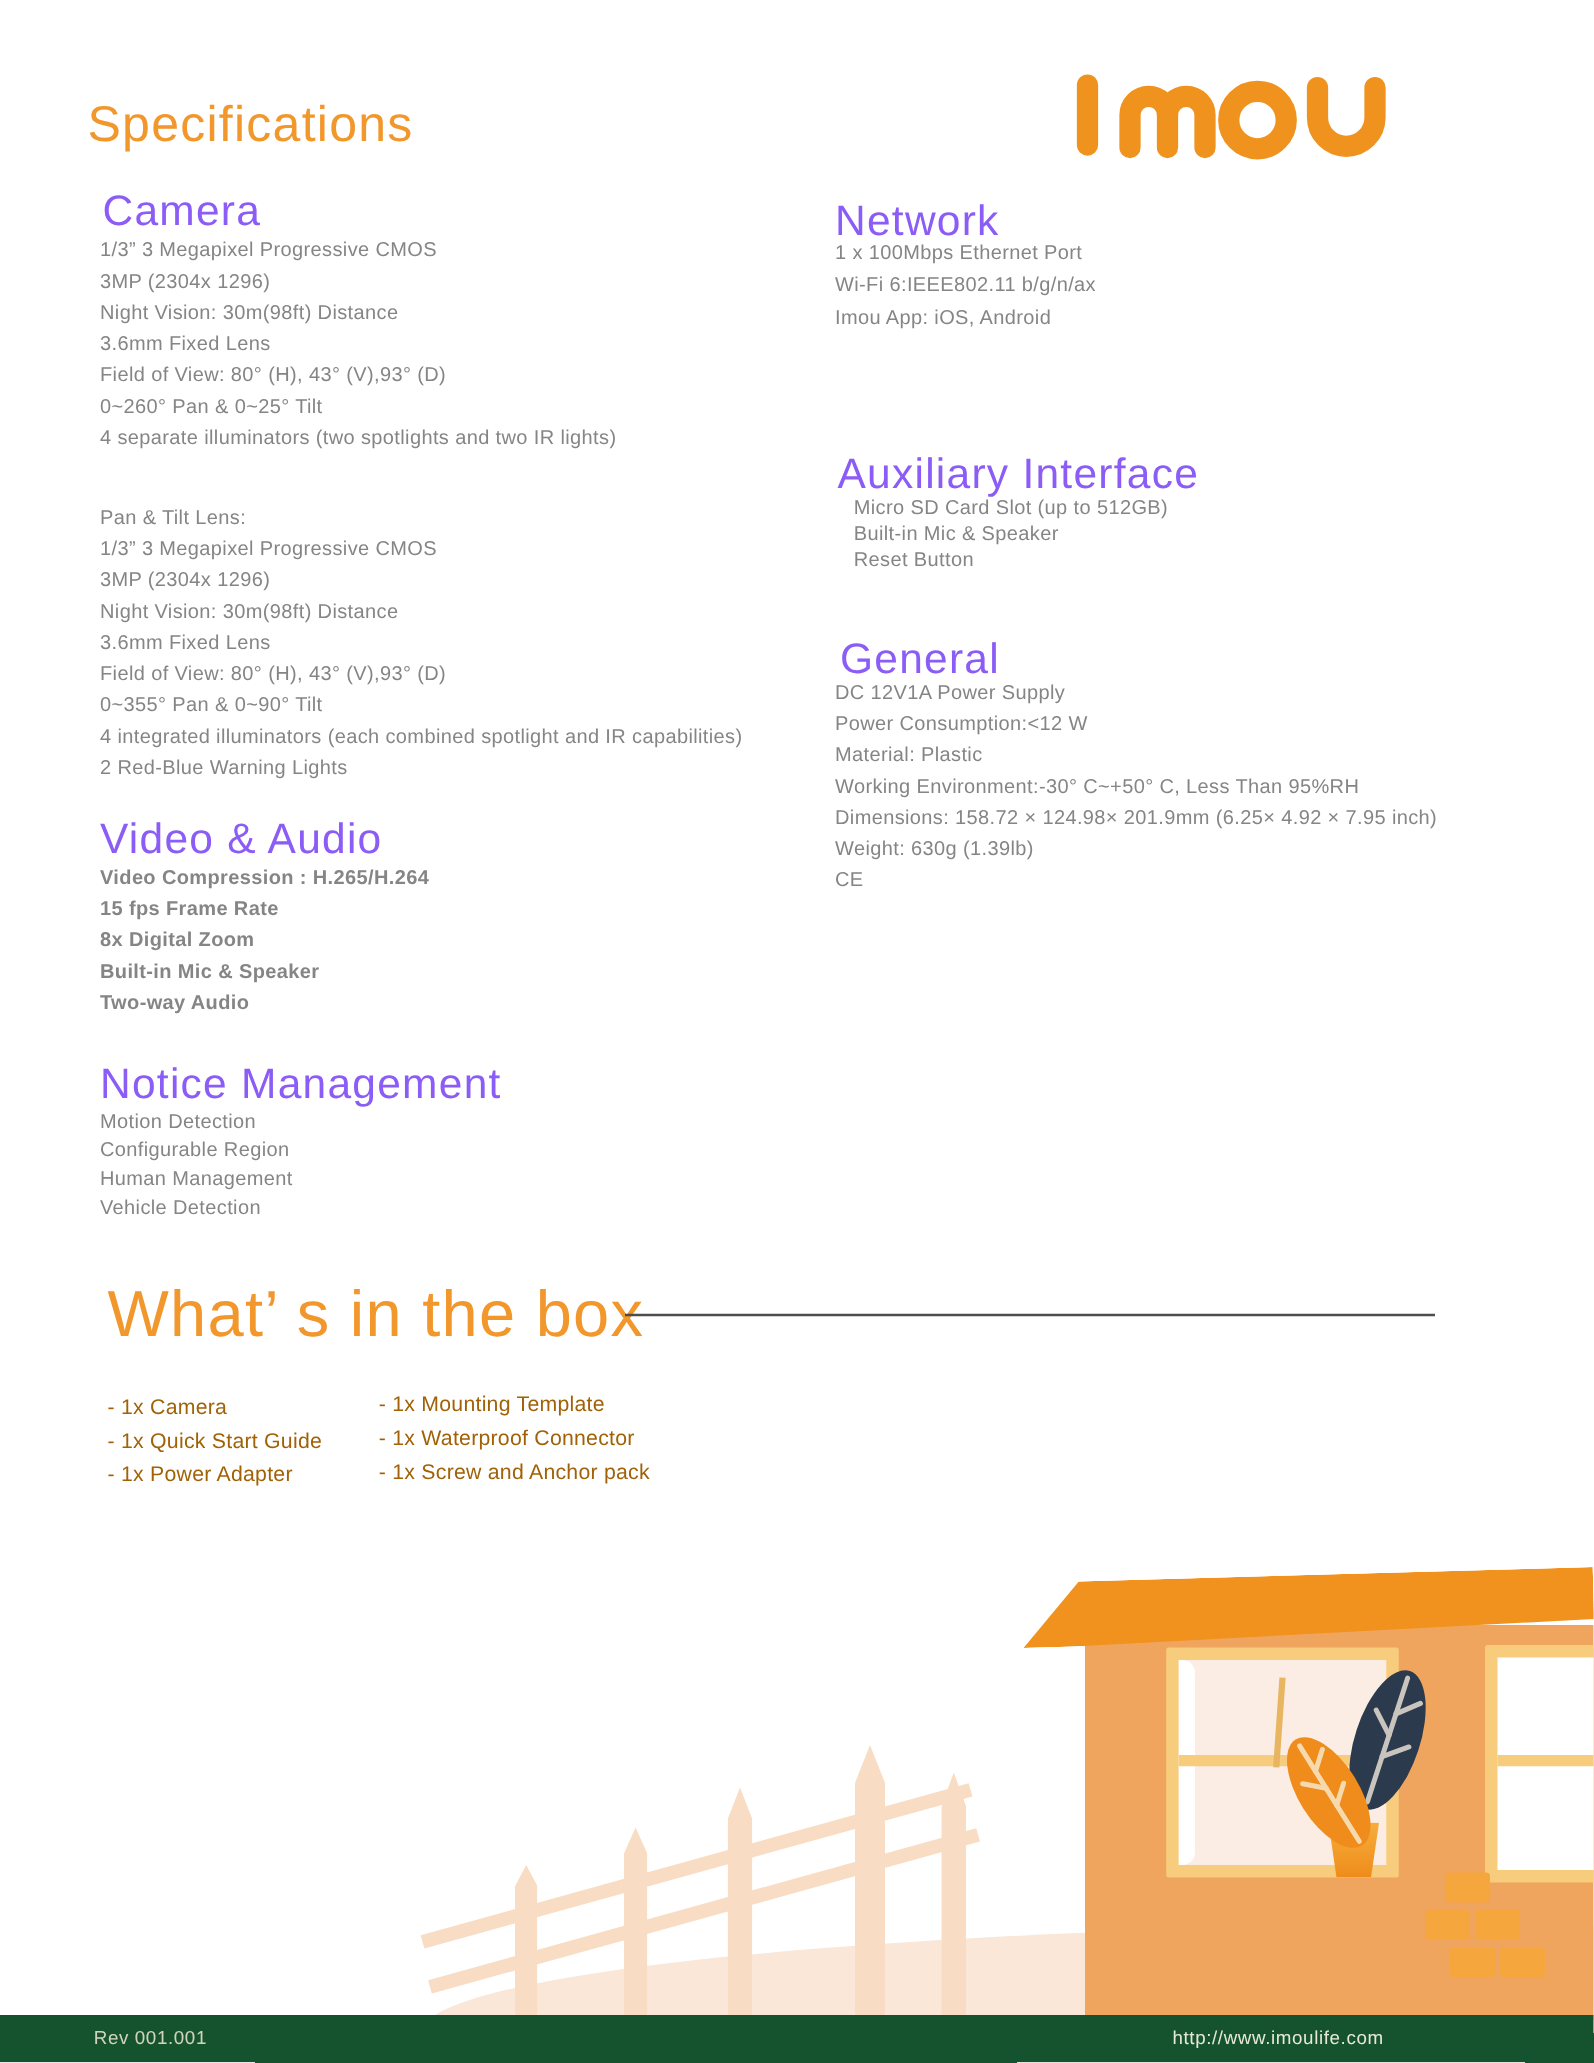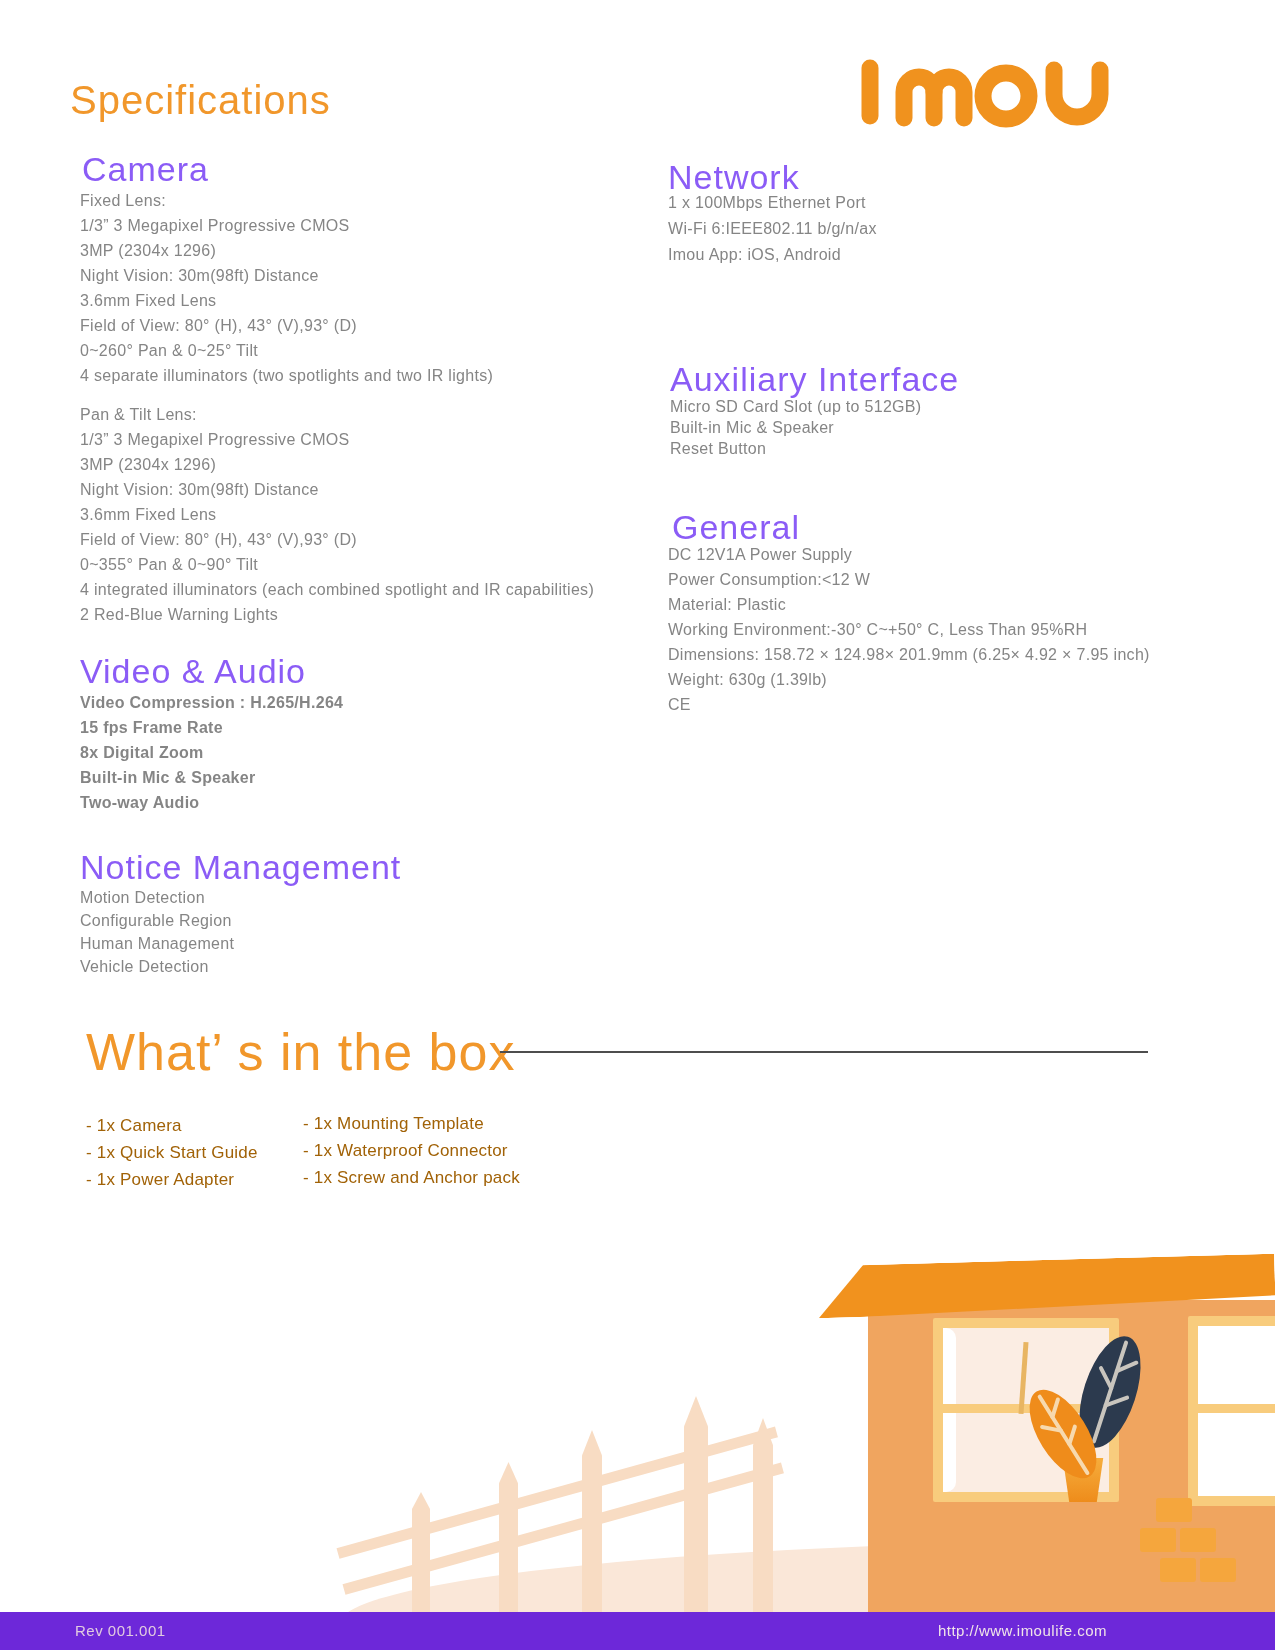--- a/index.html
+++ b/index.html
@@ -5,42 +5,42 @@
   html,body{margin:0;padding:0;background:#fff;}
   #page{position:relative;width:1275px;height:1650px;background:#ffffff;overflow:hidden;
         font-family:"Liberation Sans","DejaVu Sans",sans-serif;}
   .abs{position:absolute;}
   .title{font-size:40px;color:#F1972B;letter-spacing:1px;}
   .sec-h{font-size:34px;color:#8b5cf6;letter-spacing:1px;}
   .body-block{color:#858585;font-size:16px;letter-spacing:.3px;white-space:nowrap;}
   .lh25 .ln{line-height:25px;}
   .lh26 .ln{line-height:26px;}
   .lh23 .ln{line-height:23px;}
-  .lh21 .ln{line-height:21px;}
+  .lh21 .ln{line-height:21px;margin-left:13px;}
   .box-h{font-size:52px;color:#F1972B;letter-spacing:1px;}
   .box-col{color:#a16207;font-size:17px;letter-spacing:.2px;white-space:nowrap;}
   .box-col .ln{line-height:27px;}
   .rule{background:#4d4d4d;height:2px;}
   
   .hill{width:1700px;height:170px;border-radius:50%;background:#FAE7D8;z-index:1;}
   .rail{width:455px;height:11px;background:#F8DCC3;transform-origin:left center;transform:rotate(-15.5deg);z-index:2;}
   .post{background:#F8DCC3;clip-path:polygon(50% 0,100% 14%,100% 100%,0 100%,0 14%);z-index:3;}
   .wall{left:868px;top:1300px;width:407px;height:316px;background:#F0A55F;z-index:4;}
   .roof{left:818px;top:1260px;width:457px;height:52px;background:#F1921E;
         transform:rotate(-1.6deg);clip-path:polygon(0 100%,10% 0,100% 0,100% 80%,8% 100%);z-index:6;}
   .win-frame{background:#F8CC7D;z-index:5;border-radius:2px;}
   .win-pane{z-index:5;}
   .mullion{background:#F8CC7D;z-index:6;}
   .curtain{background:#ffffff;border-radius:0 10px 10px 0;z-index:6;}
   .stem{width:5px;height:72px;background:#E8B562;transform:rotate(4deg);z-index:6;}
   .pot{left:1060px;top:1458px;width:46px;height:44px;z-index:7;
        background:linear-gradient(#F6AD3C,#EE8C1B);clip-path:polygon(6% 0,94% 0,80% 100%,20% 100%);}
   .leaves{z-index:8;}
   .brick{background:#F5A63D;border-radius:3px;z-index:6;}
-  .footer-bar{left:0;top:1612px;width:1275px;height:38px;background:#6d28d9;z-index:10;}
+  .footer-bar{left:0;top:1612px;width:1275px;height:38px;background:#14532d;z-index:10;}
   .footer-bar .rev{position:absolute;left:75px;top:0;line-height:38px;font-size:15px;color:rgba(255,244,225,.8);letter-spacing:.5px;}
   .footer-bar .url{position:absolute;right:168px;top:0;line-height:38px;font-size:15px;color:rgba(255,248,234,.9);letter-spacing:.5px;text-decoration:none;}
   .logo{z-index:2;}
 </style>
 </head>
 <body>
 
 <div id="page">
 
   <div class="abs title" style="left:70px;top:78px;">Specifications</div>
@@ -50,21 +50,20 @@
       <path d="M14 16 V64"></path>
       <path d="M48 66 V40 a15 15 0 0 1 30 0 V66"></path>
       <path d="M78 40 a15 15 0 0 1 30 0 V66"></path>
       <circle cx="150" cy="44" r="23"></circle>
       <path d="M198 18 V42 a23 23 0 0 0 46 0 V18"></path>
     </g>
   </svg>
 
   <div class="abs sec-h" style="left:82px;top:150px;">Camera</div>
   <div class="abs body-block lh25" style="left:80px;top:188px;">
-    <div class="ln">Fixed Lens:</div>
     <div class="ln">1/3” 3 Megapixel Progressive CMOS</div>
     <div class="ln">3MP (2304x 1296)</div>
     <div class="ln">Night Vision: 30m(98ft) Distance</div>
     <div class="ln">3.6mm Fixed Lens</div>
     <div class="ln">Field of View: 80° (H), 43° (V),93° (D)</div>
     <div class="ln">0~260° Pan &amp; 0~25° Tilt</div>
     <div class="ln">4 separate illuminators (two spotlights and two IR lights)</div>
   </div>
   <div class="abs body-block lh25" style="left:80px;top:402px;">
     <div class="ln">Pan &amp; Tilt Lens:</div>

